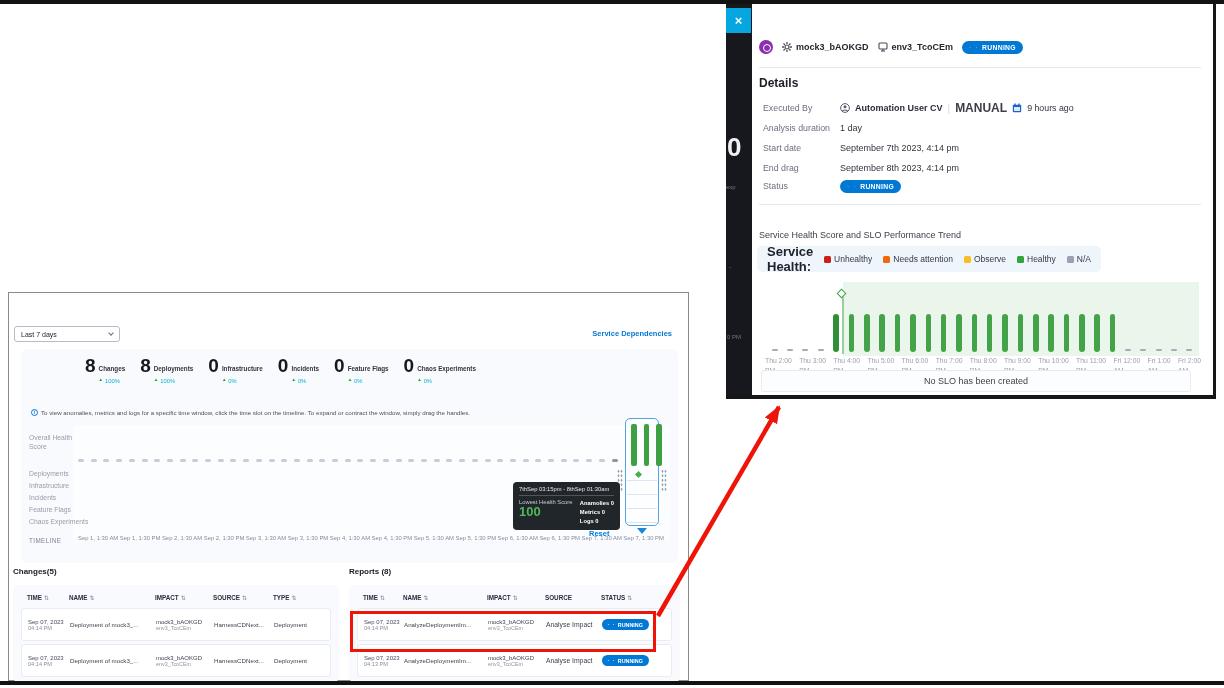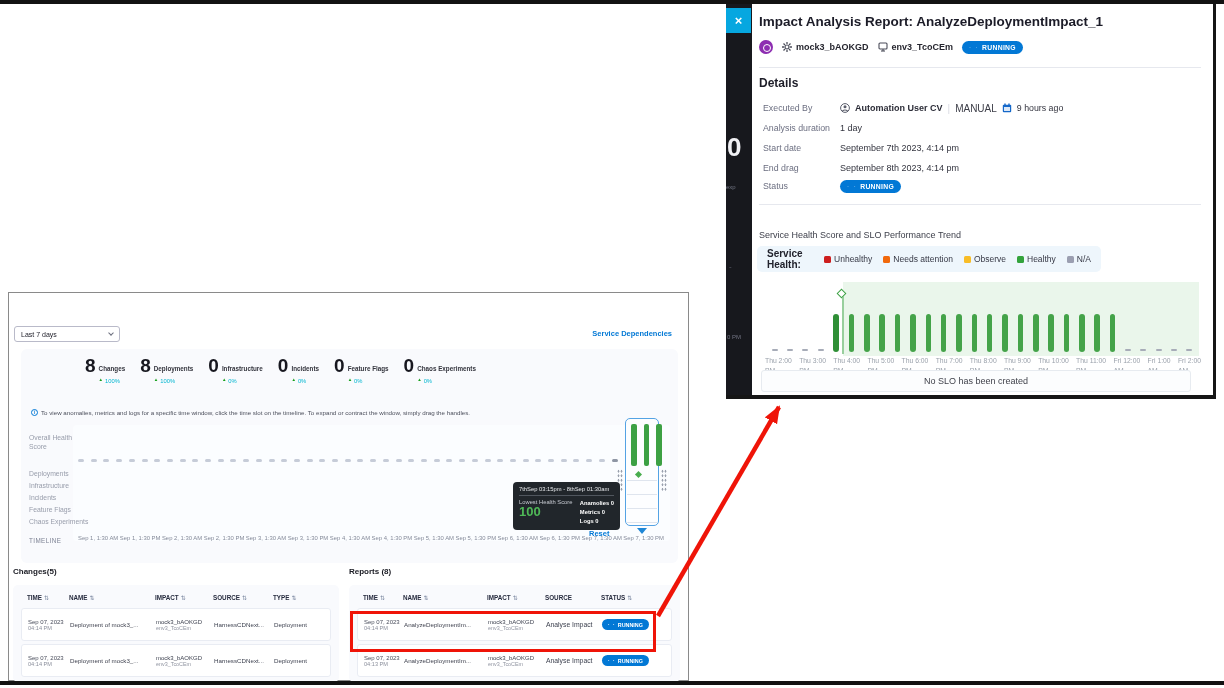--- a/index.html
+++ b/index.html
@@ -91,26 +91,26 @@
   .pill .dots { color:#cfe6fa; font-size:6px; letter-spacing:1.5px; line-height:1; }
   .pill .txt { color:#fff; font-size:6.8px; font-weight:bold; letter-spacing:.3px; }
   .d-div { position:absolute; left:7px; right:12px; border-top:1px solid #e6e8ee; }
   .d-details-h { position:absolute; left:7px; top:72px; font-size:12px; font-weight:bold; color:#1d1d28; }
   .drow { position:absolute; left:11px; right:10px; height:20px; display:flex; align-items:center; }
   .dlabel { width:77px; flex:none; font-size:8.8px; color:#6b6e80; }
   .dvalue { font-size:9px; color:#33343f; }
   .exec-val { display:flex; align-items:center; gap:5px; }
   .exec-user { font-size:9px; font-weight:bold; color:#2c2d38; }
   .vsep { color:#d8dae2; font-size:10px; }
-  .manual { font-size:10px; font-weight:normal; color:#3c3d47; }
+  .manual { font-size:12px; font-weight:bold; color:#3c3d47; }
   .ago { font-size:8.8px; color:#33343f; }
   .dh-h { position:absolute; left:7px; top:210px; font-size:11.5px; font-weight:bold; color:#1d1d28;margin-top:41px; }
   .dh-sub { position:absolute; left:7px; top:226px; font-size:9px; color:#3f414c; }
   .legend { position:absolute; left:5px; top:242px; width:344px; height:26px; background:#eef6fc; border-radius:5px; display:flex; align-items:center; gap:10px; padding:0 10px; }
-  .lg-title { font-size:10px; font-weight:bold; color:#21222c; }
+  .lg-title { font-size:13px; font-weight:bold; color:#21222c; }
   .lg-item { display:flex; align-items:center; gap:3px; font-size:8.5px; color:#363845; white-space:nowrap; }
   .lg-sq { width:7px; height:7px; border-radius:1.5px; flex:none; }
   .dh-chart { position:absolute; left:11px; top:276px; width:438px; height:92px; }
   .dh-shade { position:absolute; left:80px; right:2px; top:2px; height:74px; background:rgba(96,184,99,.13); }
   .dh-line { position:absolute; left:79px; top:12px; height:62px; width:1.5px; background:#98cf9d; }
   .dh-diamond { position:absolute; left:75px; top:10px; width:7px; height:7px; border:1.5px solid #3da144; background:#fff; transform:rotate(45deg); }
   .dh-slots { position:absolute; left:4px; right:4px; top:14px; height:58px; display:flex; align-items:flex-end; }
   .slot { flex:1; display:flex; justify-content:center; align-items:flex-end; }
   .hb { width:5.5px; height:38px; border-radius:3px; background:#44a349; }
   .hb.first { background:#2f8f36; }
@@ -371,21 +371,20 @@
 
   <section class="shot">
     <div class="strip">
       <div class="close-btn">×</div>
       <span class="ghost g0">0</span>
       <span class="ghost g1">exp</span>
       <span class="ghost g2">-</span>
       <span class="ghost g3">0 PM</span>
     </div>
     <div class="drawer">
-      <div class="d-title">Impact Analysis Report: AnalyzeDeploymentImpact_1</div>
       <div class="d-meta">
         <span class="mod-ic"></span>
         <span class="meta-item">
           <span class="micon">
             <svg width="10" height="10" viewBox="0 0 10 10">
                 <circle cx="5" cy="5" r="2" fill="none" stroke="#4b4d5a" stroke-width="1.2"></circle>
                 <g stroke="#4b4d5a" stroke-width="1.3">
                   <line x1="5" y1="0" x2="5" y2="2"></line>
                   <line x1="5" y1="8" x2="5" y2="10"></line>
                   <line x1="0" y1="5" x2="2" y2="5"></line>

